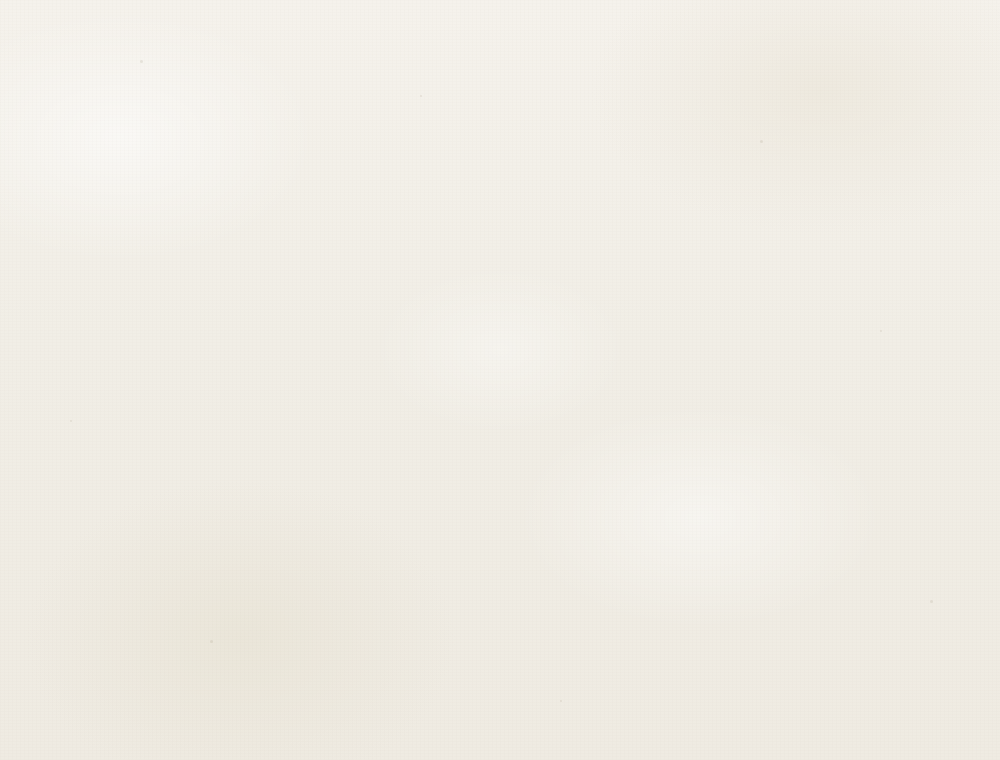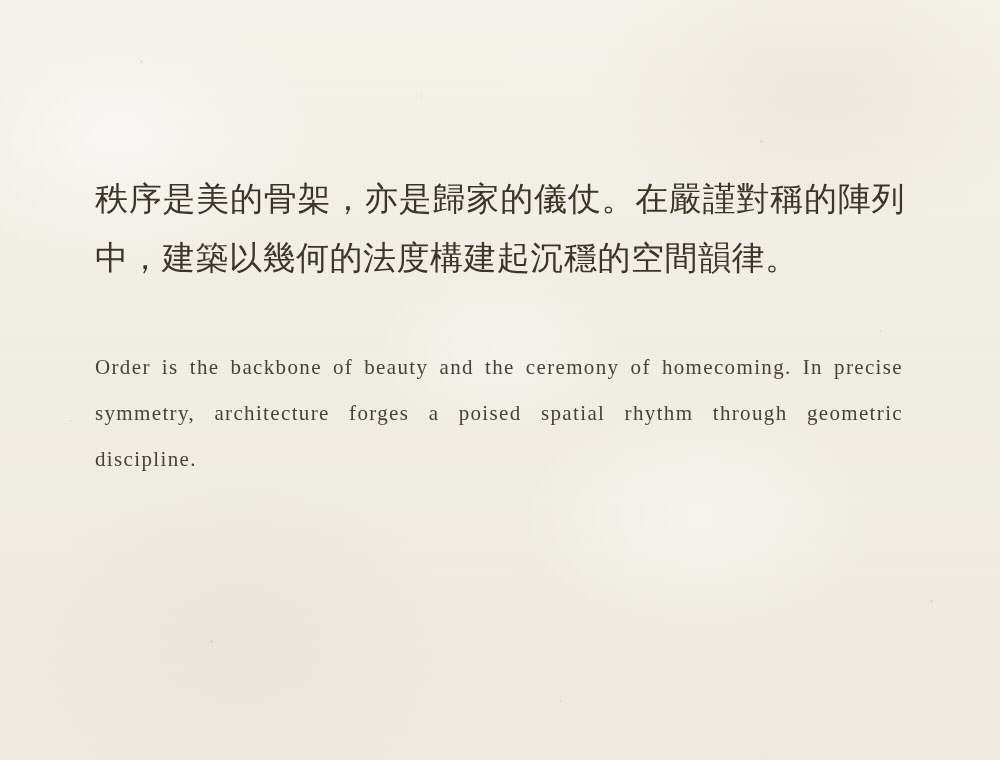--- a/index.html
+++ b/index.html
@@ -89,16 +89,14 @@
   <div class="speck" style="left:140px; top:60px; width:3px; height:3px;"></div>
   <div class="speck" style="left:420px; top:95px; width:2px; height:2px;"></div>
   <div class="speck" style="left:760px; top:140px; width:3px; height:3px;"></div>
   <div class="speck" style="left:880px; top:330px; width:2px; height:2px;"></div>
   <div class="speck" style="left:210px; top:640px; width:3px; height:3px;"></div>
   <div class="speck" style="left:560px; top:700px; width:2px; height:2px;"></div>
   <div class="speck" style="left:70px; top:420px; width:2px; height:2px;"></div>
   <div class="speck" style="left:930px; top:600px; width:3px; height:3px;"></div>
 
   <div class="content">
-    <p class="cjk-block">秩序是美的骨架，亦是歸家的儀仗。在嚴謹對稱的陣列中，建築以幾何的法度構建起沉穩的空間韻律。</p>
-    <p class="latin-block">Order is the backbone of beauty and the ceremony of homecoming. In precise symmetry, architecture forges a poised spatial rhythm through geometric discipline.</p>
   </div>
 </div>
 
 </body></html>

